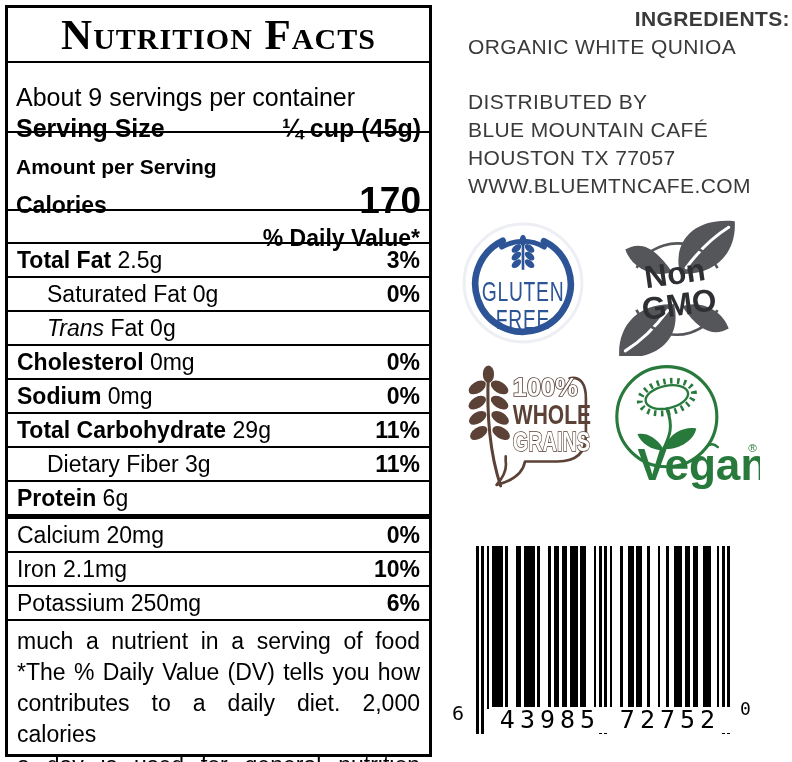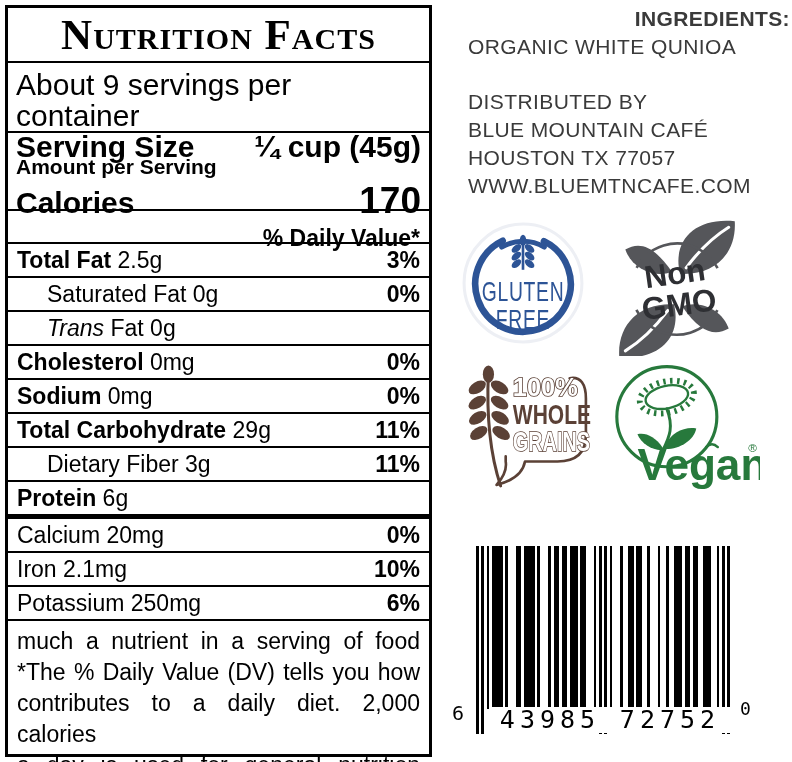--- a/index.html
+++ b/index.html
@@ -18,27 +18,27 @@
     position:absolute;left:5px;top:5px;width:427px;height:752px;
     border:3px solid var(--ink);background:#fff;
     display:flex;flex-direction:column;
   }
   .nf-title{
     border-bottom:2px solid var(--ink);
     font-family:"Liberation Serif", serif;font-weight:700;
     font-variant:small-caps;font-size:43px;line-height:53px;
     text-align:center;letter-spacing:1px;height:56px;
   }
-  .nf-serving{border-bottom:2px solid var(--ink);padding:6px 8px;height:70px;font-size:30px;}
+  .nf-serving{border-bottom:2px solid var(--ink);padding:19px 8px;height:70px;font-size:25px;}
   .nf-serving .line1{line-height:31px;}
   .nf-serving .line2{line-height:31px;font-weight:700;display:flex;justify-content:space-between;}
   .nf-cal{border-bottom:2px solid var(--ink);padding:20px 8px 0;height:78px;}
   .nf-cal .aps{font-weight:700;font-size:21px;line-height:27px;}
   .nf-cal .calline{display:flex;justify-content:space-between;align-items:baseline;}
-  .nf-cal .calword{font-weight:700;font-size:30px;line-height:42px;}
+  .nf-cal .calword{font-weight:700;font-size:23px;line-height:42px;}
   .nf-cal .calval{font-weight:700;font-size:37px;}
   .nf-dvhead{
     border-bottom:2px solid var(--ink);height:33px;line-height:30px;
     text-align:right;font-weight:700;font-size:23px;padding:12px 9px;
   }
   .nrow{
     height:34px;border-bottom:2px solid var(--ink);
     display:flex;justify-content:space-between;align-items:center;
     padding:16px 9px;font-size:23px;
   }

